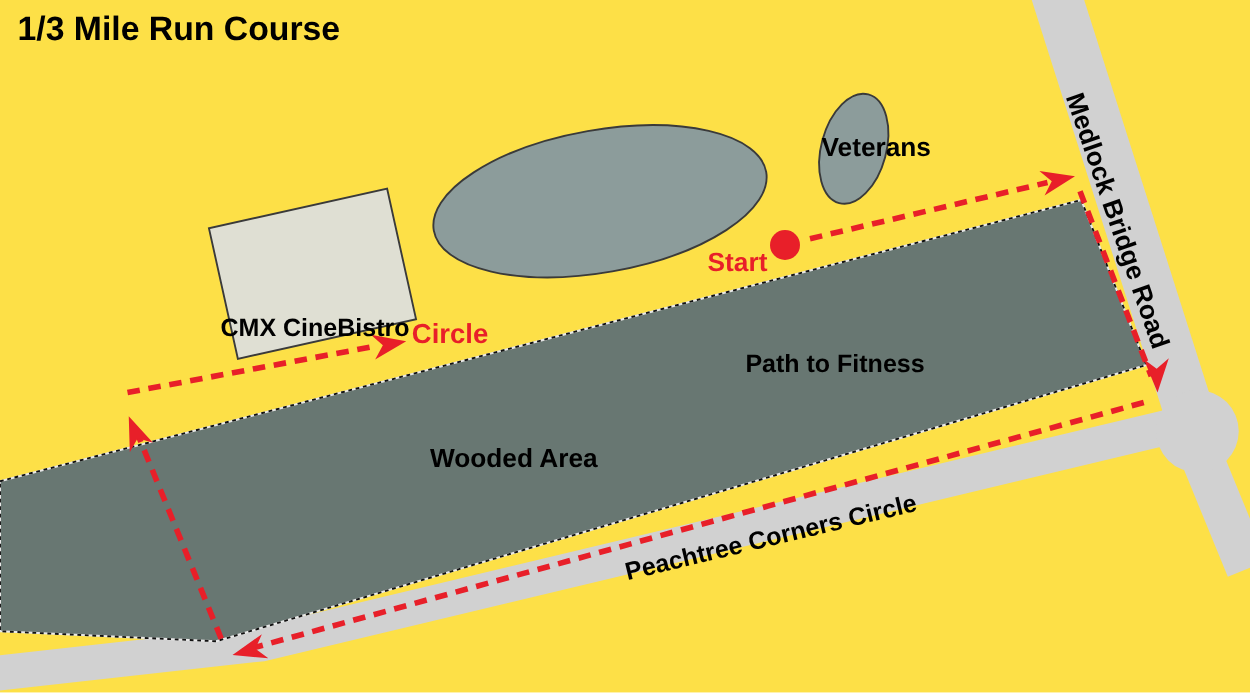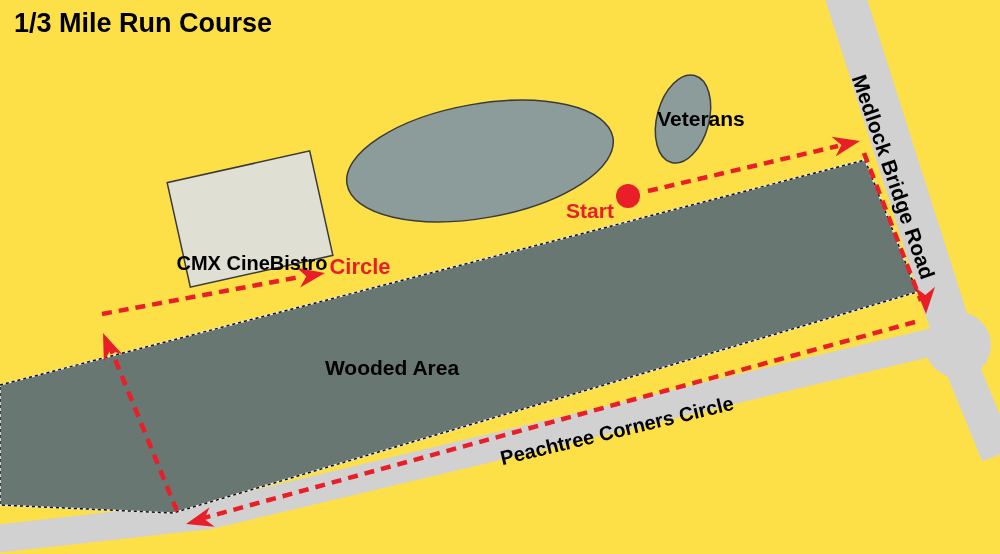--- a/index.html
+++ b/index.html
@@ -73,22 +73,23 @@
 
   <div class="title-label">1/3 Mile Run Course</div>
 
 
   <div class="map-label" style="left:701px;top:119px;font-size:21px;">
     <div>Veterans</div>
   </div>
 
   <div class="map-label" style="left:252px;top:219px;font-size:20px;margin-top:44px;">CMX CineBistro</div>
 
+  <div class="map-label" style="left:668px;top:292px;font-size:20px;">Path to Fitness</div>
 
-  <div class="map-label" style="left:392px;top:368px;font-size:21px;">Wooded Area</div>
+  <div class="map-label" style="left:411px;top:368px;font-size:21px;">Wooded Area</div>
 
   <div class="map-label rot-medlock" style="left:893px;top:177px;font-size:21px;">Medlock Bridge Road</div>
 
   <div class="map-label rot-peachtree" style="left:617px;top:431px;font-size:20px;">Peachtree Corners Circle</div>
 
   <div class="map-label red" style="left:590px;top:211px;font-size:21px;">Start</div>
 
   <div class="map-label red" style="left:360px;top:267px;font-size:22px;">Circle</div>
 
 </div>

